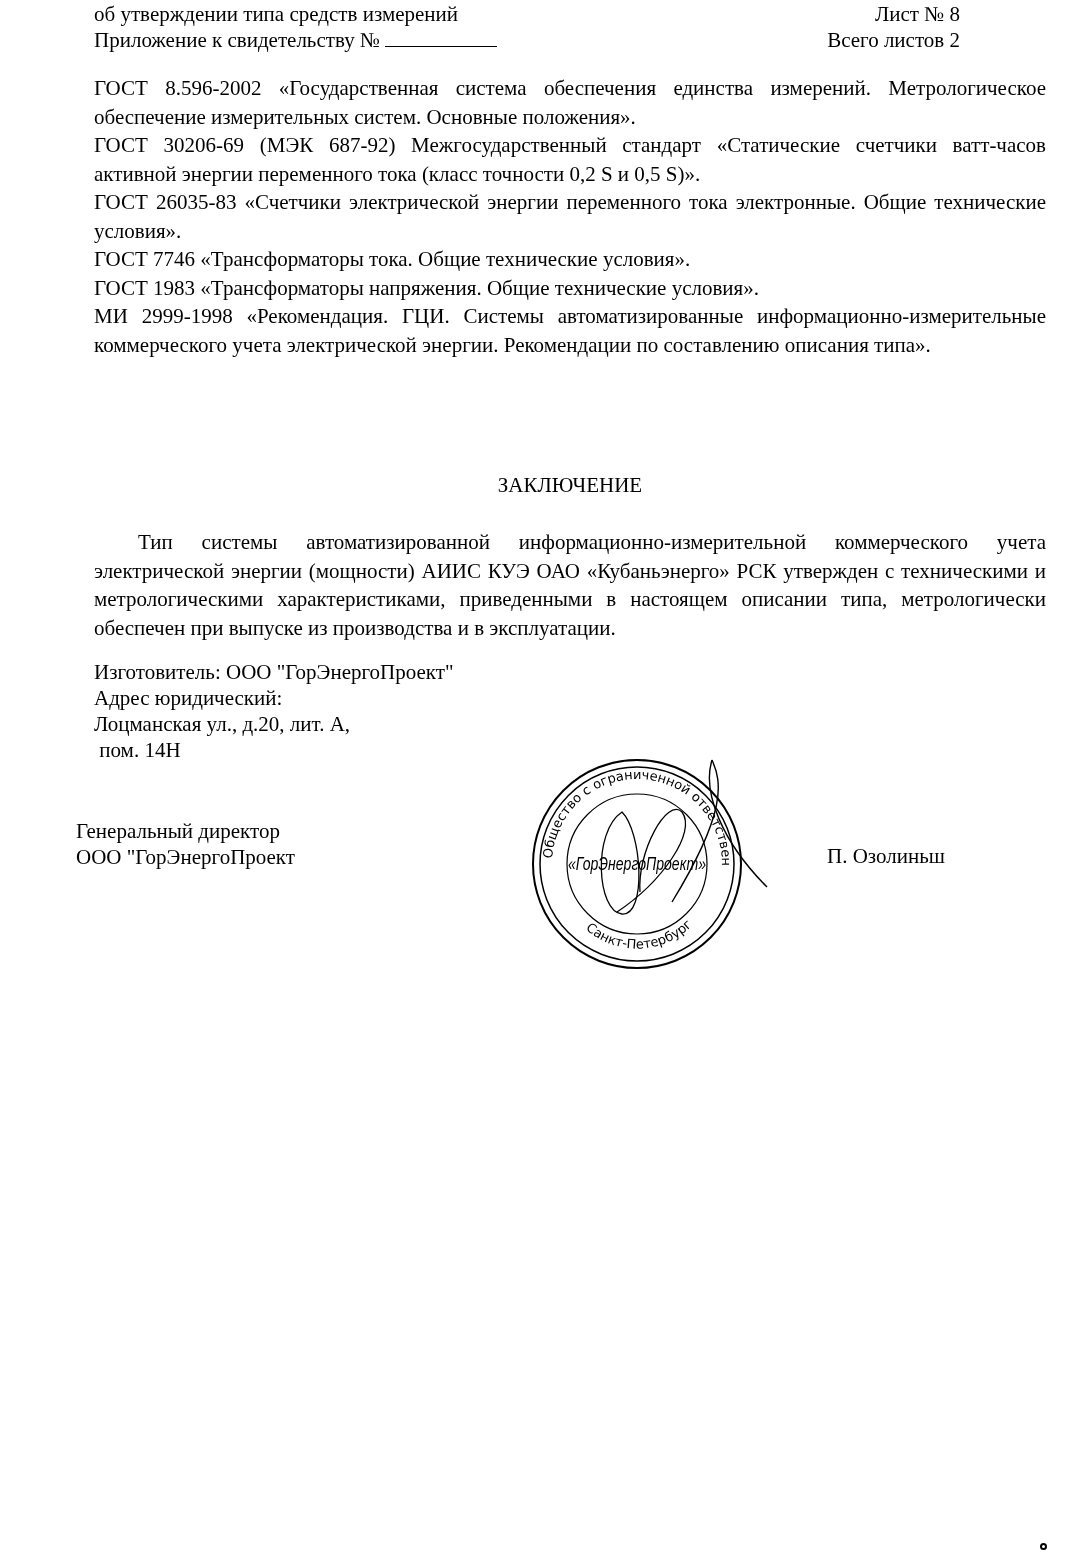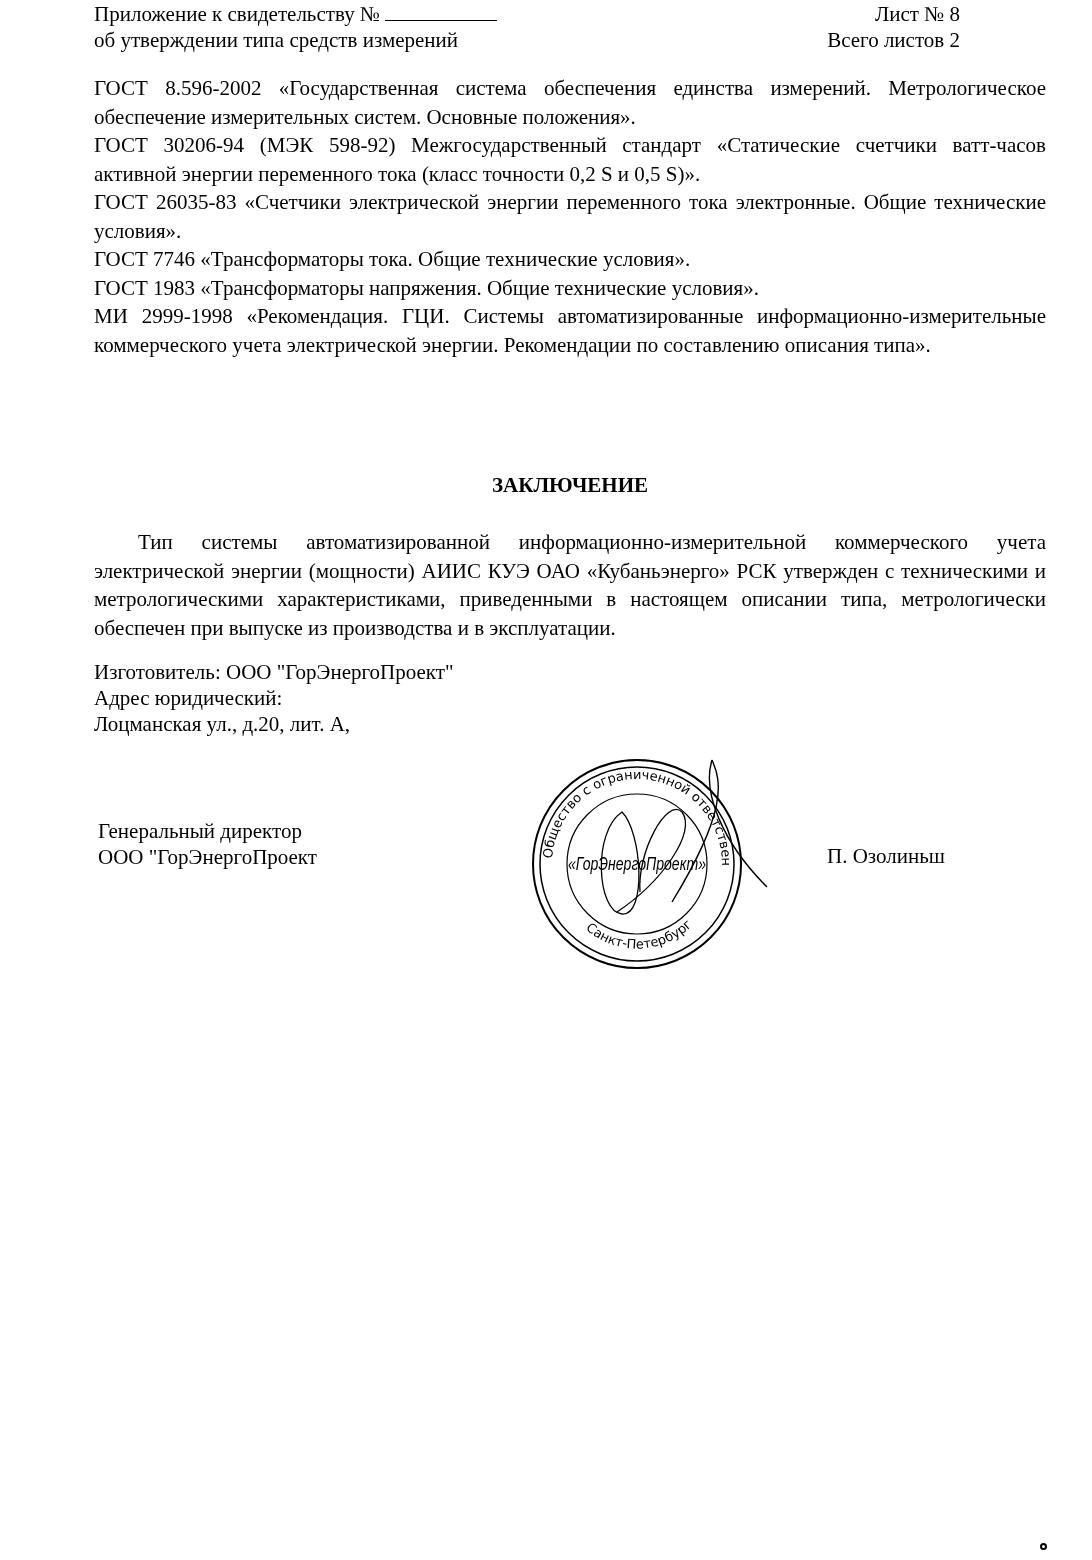--- a/index.html
+++ b/index.html
@@ -8,59 +8,60 @@
       font-family: "Liberation Serif", "DejaVu Serif", serif;
       color: #000; font-size: 21px;
     }
     .abs { position: absolute; }
     .hdr-left { left: 94px; top: 1px; line-height: 26px; }
     .hdr-right { left: 812px; top: 1px; line-height: 26px; width: 148px; text-align: right; }
     .blank { display: inline-block; width: 112px; border-bottom: 1.5px solid #000; height: 16px; vertical-align: baseline; }
     .refs { left: 94px; top: 74px; width: 952px; line-height: 28.5px; text-align: justify; }
     .refs p { margin: 0; text-align: justify; text-align-last: left; }
     .mi { text-align: justify; }
-    .title { left: 94px; top: 473px; width: 952px; text-align: center; font-weight: bold; font-size: 21px; }
+    .title { left: 94px; top: 473px; width: 952px; text-align: center; font-weight: normal; font-size: 21px; }
     .conclusion { left: 94px; top: 528px; width: 952px; line-height: 28.5px; text-align: justify; text-indent: 44px; margin: 0; }
     .maker { left: 94px; top: 659px; line-height: 26px; }
     .maker div { white-space: pre; }
-    .director { left: 98px; top: 818px; line-height: 26px; }
+    .director { left: 76px; top: 818px; line-height: 26px; }
     .signer { left: 827px; top: 844px; }
     .stamp { left: 522px; top: 752px; width: 270px; height: 220px; }
     .dot { left: 1040px; top: 1543px; width: 7px; height: 7px; border: 2px solid #000; border-radius: 50%; box-sizing: border-box; }
   </style>
 </head>
 <body>
 
 <div class="abs hdr-left">
+  <div>об утверждении типа средств измерений</div>
   <div><span>Приложение к свидетельству №</span> <span class="blank"></span></div>
-  <div>об утверждении типа средств измерений</div>
 </div>
 
 <div class="abs hdr-right">
   <div>Лист № 8</div>
   <div>Всего листов 2</div>
 </div>
 
 <div class="abs refs">
   <p>ГОСТ 8.596-2002 «Государственная система обеспечения единства измерений. Метрологическое обеспечение измерительных систем. Основные положения».</p>
-  <p>ГОСТ 30206-94  (МЭК 598-92) Межгосударственный стандарт  «Статические счетчики ватт-часов активной энергии переменного тока (класс точности 0,2 S и 0,5 S)».</p>
+  <p>ГОСТ 30206-69  (МЭК 687-92) Межгосударственный стандарт  «Статические счетчики ватт-часов активной энергии переменного тока (класс точности 0,2 S и 0,5 S)».</p>
   <p>ГОСТ 26035-83  «Счетчики электрической энергии переменного тока электронные. Общие технические условия».</p>
   <p>ГОСТ 7746 «Трансформаторы тока. Общие технические условия».</p>
   <p>ГОСТ 1983 «Трансформаторы напряжения. Общие технические условия».</p>
   <p class="mi">МИ 2999-1998 «Рекомендация. ГЦИ. Системы автоматизированные информационно-измерительные коммерческого учета электрической энергии. Рекомендации по составлению описания типа».</p>
 </div>
 
 <div class="abs title">ЗАКЛЮЧЕНИЕ</div>
 
 <p class="abs conclusion">Тип системы автоматизированной информационно-измерительной коммерческого учета электрической энергии (мощности) АИИС КУЭ ОАО «Кубаньэнерго» РСК утвержден с техническими и метрологическими характеристиками, приведенными в настоящем описании типа, метрологически обеспечен при выпуске из производства и в эксплуатации.</p>
 
 <div class="abs maker">
   <div>Изготовитель: ООО "ГорЭнергоПроект"</div>
   <div>Адрес юридический:</div>
   <div>Лоцманская ул., д.20, лит. А,</div>
+  <div> пом. 14Н</div>
 </div>
 
 <div class="abs director">
   <div>Генеральный директор</div>
   <div>ООО "ГорЭнергоПроект</div>
 </div>
 
 <div class="abs signer">П. Озолиньш</div>
 
 <svg class="abs stamp" viewBox="0 0 270 220" xmlns="http://www.w3.org/2000/svg">

